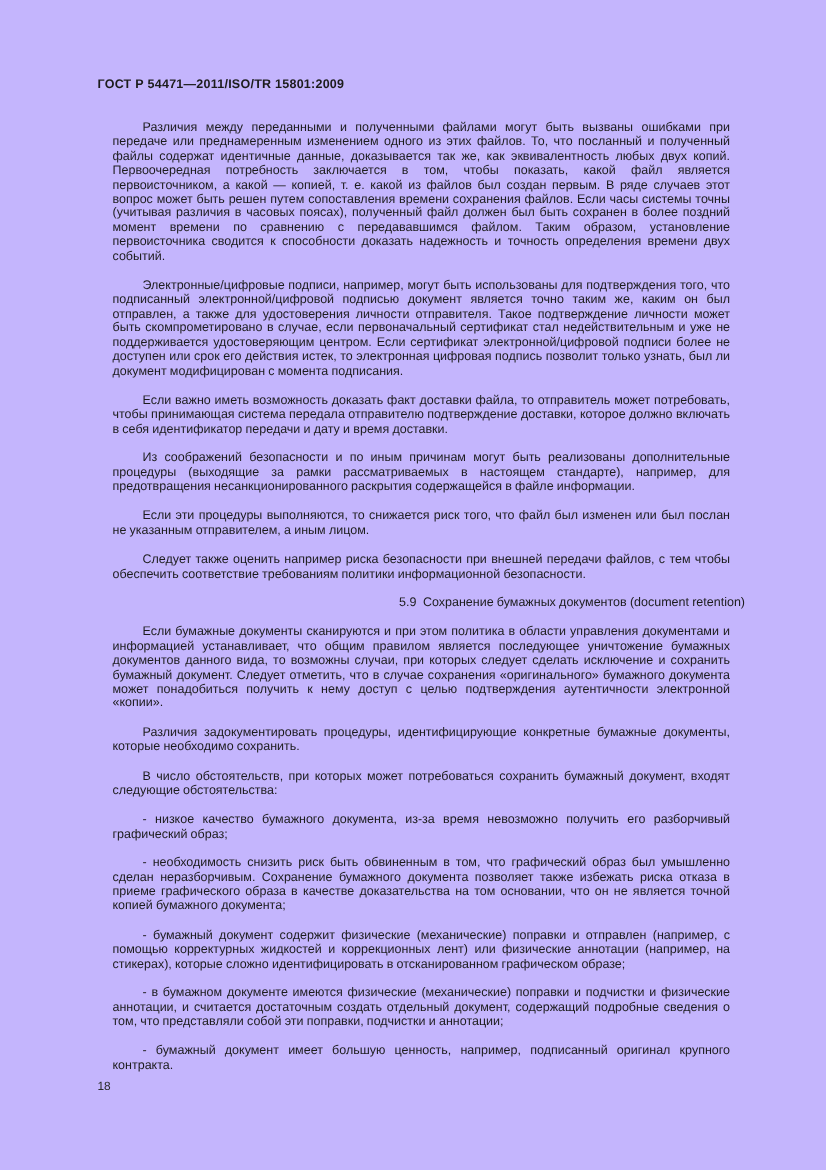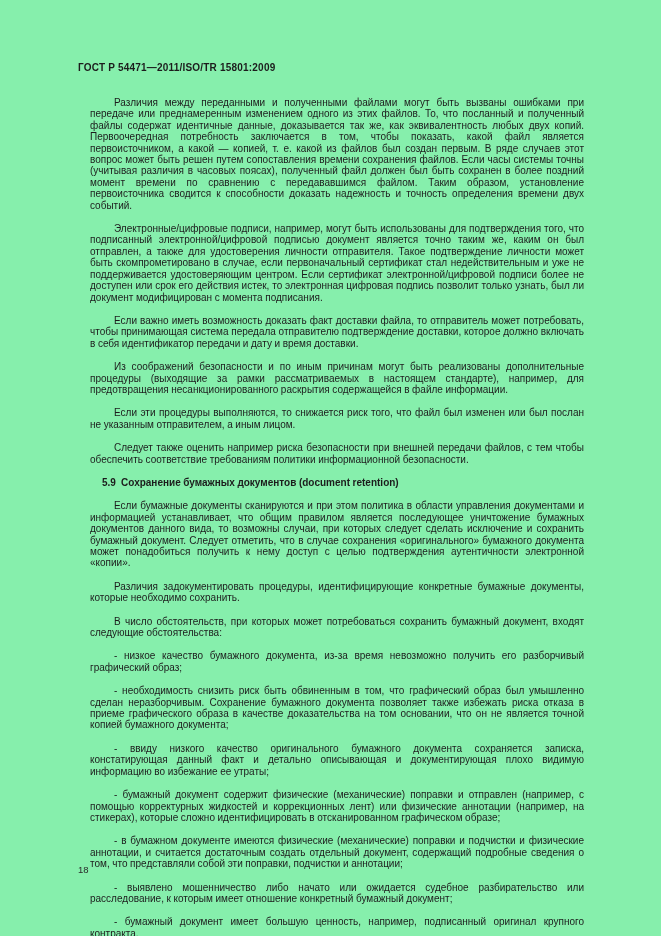--- a/index.html
+++ b/index.html
@@ -4,21 +4,21 @@
 <style>
   html, body {
     margin: 0;
     padding: 0;
     background: #ffffff;
   }
   .page {
     position: relative;
     width: 661px;
     height: 936px;
-    background: #86efac;
+    background: #c4b5fd;
     font-family: "Liberation Sans", sans-serif;
     color: #1c1c1c;
     overflow: hidden;
   }
   .content {
     position: absolute;
     left: 78px;
     top: 62px;
     width: 518px;
   }
@@ -34,22 +34,22 @@
     margin: 12px;
     font-size: 10px;
     line-height: 11.4px;
     text-align: justify;
     text-indent: 24px;
     hyphens: auto;
     -webkit-hyphens: auto;
     word-spacing: -0.2px;
   }
   .doc-body p.heading {
-    font-weight: bold;
-    text-align: left;
+    font-weight: normal;
+    text-align: right;
     margin: 6px 0 4px 0;
   }
   .page-number {
     position: absolute;
     left: 78px;
     top: 864px;
     font-size: 9.5px;
     line-height: 11px;
     color: #2a2a2a;
   }
@@ -66,21 +66,19 @@
         <p>Если важно иметь возможность доказать факт доставки файла, то отправитель может потребовать, чтобы принимающая система передала отправителю подтверждение доставки, которое должно включать в себя идентификатор передачи и дату и время доставки.</p>
         <p>Из соображений безопасности и по иным причинам могут быть реализованы дополнительные процедуры (выходящие за рамки рассматриваемых в настоящем стандарте), например, для предотвращения несанкционированного раскрытия содержащейся в файле информации.</p>
         <p>Если эти процедуры выполняются, то снижается риск того, что файл был изменен или был послан не указанным отправителем, а иным лицом.</p>
         <p>Следует также оценить например риска безопасности при внешней передачи файлов, с тем чтобы обеспечить соответствие требованиям политики информационной безопасности.</p>
         <p class="heading">5.9&nbsp; Сохранение бумажных документов (document retention)</p>
         <p>Если бумажные документы сканируются и при этом политика в области управления документами и информацией устанавливает, что общим правилом является последующее уничтожение бумажных документов данного вида, то возможны случаи, при которых следует сделать исключение и сохранить бумажный документ. Следует отметить, что в случае сохранения «оригинального» бумажного документа может понадобиться получить к нему доступ с целью подтверждения аутентичности электронной «копии».</p>
         <p>Различия задокументировать процедуры, идентифицирующие конкретные бумажные документы, которые необходимо сохранить.</p>
         <p>В число обстоятельств, при которых может потребоваться сохранить бумажный документ, входят следующие обстоятельства:</p>
         <p>- низкое качество бумажного документа, из-за время невозможно получить его разборчивый графический образ;</p>
         <p>- необходимость снизить риск быть обвиненным в том, что графический образ был умышленно сделан неразборчивым. Сохранение бумажного документа позволяет также избежать риска отказа в приеме графического образа в качестве доказательства на том основании, что он не является точной копией бумажного документа;</p>
-        <p>- ввиду низкого качество оригинального бумажного документа сохраняется записка, констатирующая данный факт и детально описывающая и документирующая плохо видимую информацию во избежание ее утраты;</p>
         <p>- бумажный документ содержит физические (механические) поправки и отправлен (например, с помощью корректурных жидкостей и коррекционных лент) или физические аннотации (например, на стикерах), которые сложно идентифицировать в отсканированном графическом образе;</p>
         <p>- в бумажном документе имеются физические (механические) поправки и подчистки и физические аннотации, и считается достаточным создать отдельный документ, содержащий подробные сведения о том, что представляли собой эти поправки, подчистки и аннотации;</p>
-        <p>- выявлено мошенничество либо начато или ожидается судебное разбирательство или расследование, к которым имеет отношение конкретный бумажный документ;</p>
         <p>- бумажный документ имеет большую ценность, например, подписанный оригинал крупного контракта.</p>
       </div>
   </div>
   <div class="page-number">18</div>
 </div>
 
 </body></html>

